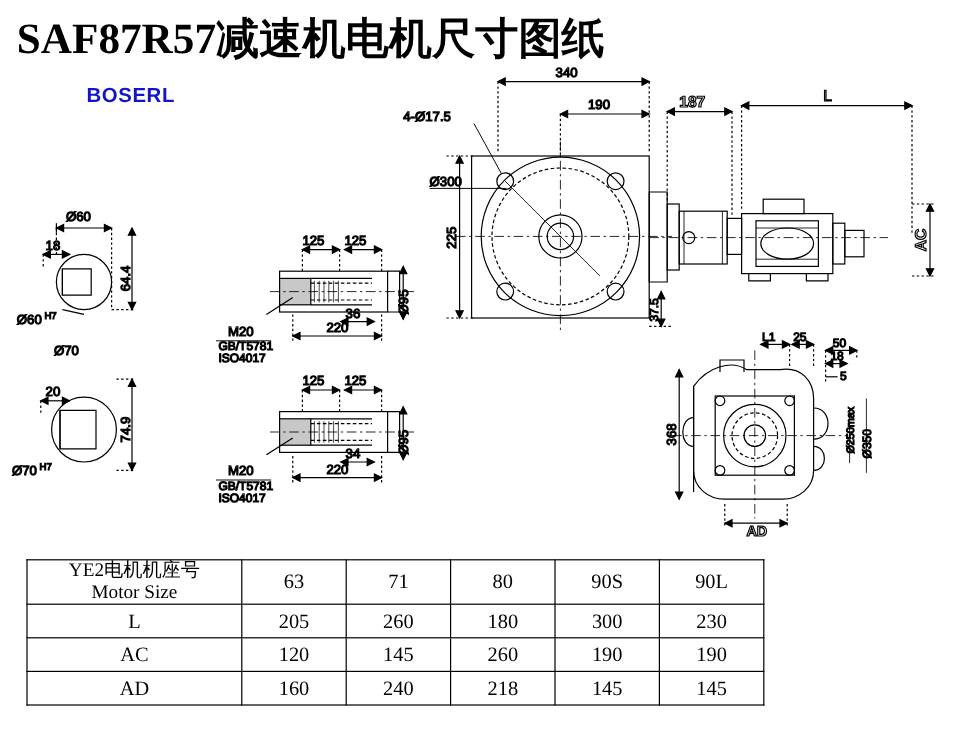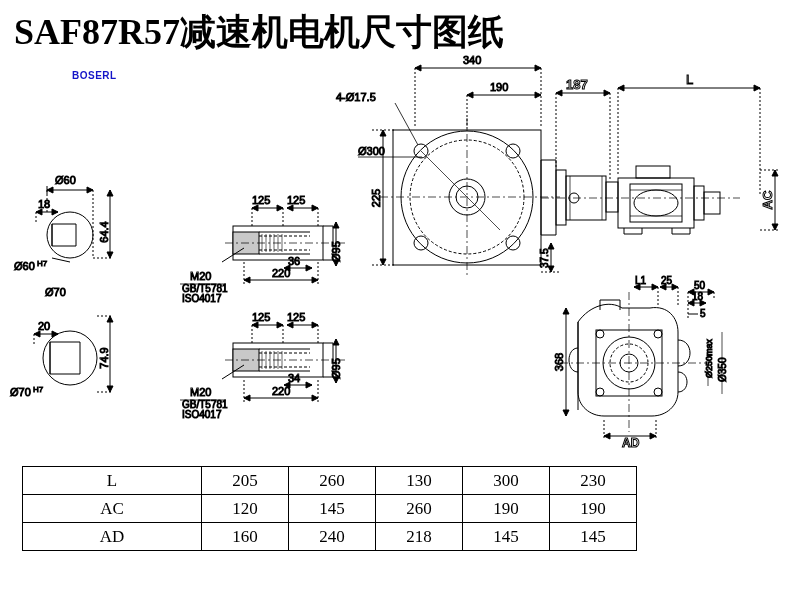--- a/index.html
+++ b/index.html
@@ -17,21 +17,21 @@
     font-family:"Liberation Serif", serif;
     font-weight:bold;
     font-size:36px;
     letter-spacing:0px;
     white-space:nowrap;
   }
   .brand{
     position:absolute;left:72px;top:70px;
     font-family:"Liberation Sans", sans-serif;
     font-weight:bold;
-    font-size:10px;
+    font-size:17px;
     color:#1414c8;
     letter-spacing:0.5px;
   }
   svg{position:absolute;left:0;top:0;}
   .tbl{
     position:absolute;left:22px;top:466px;
     border-collapse:collapse;
     font-family:"Liberation Serif", serif;
     font-size:17px;
   }
@@ -331,24 +331,35 @@
       <path d="M656 436 l-6 -3 l0 6 z" fill="#000"></path>
       <text x="622" y="447" font-size="12" font-weight="bold">AD</text>
       <path d="M604 420 L604 440 M656 420 L656 440" stroke-dasharray="2,2"></path>
 
     </g>
   </svg>
 
   <table class="tbl">
     <tbody>
       <tr>
+        <td class="c0 hdr">
+          <div>YE2电机机座号</div>
+          <div>Motor Size</div>
+        </td>
+        <td class="cx">63</td>
+        <td class="cx">71</td>
+        <td class="cx">80</td>
+        <td class="cx">90S</td>
+        <td class="cx">90L</td>
+      </tr>
+      <tr>
         <td class="c0">L</td>
         <td class="cx">205</td>
         <td class="cx">260</td>
-        <td class="cx">130</td>
+        <td class="cx">180</td>
         <td class="cx">300</td>
         <td class="cx">230</td>
       </tr>
       <tr>
         <td class="c0">AC</td>
         <td class="cx">120</td>
         <td class="cx">145</td>
         <td class="cx">260</td>
         <td class="cx">190</td>
         <td class="cx">190</td>

